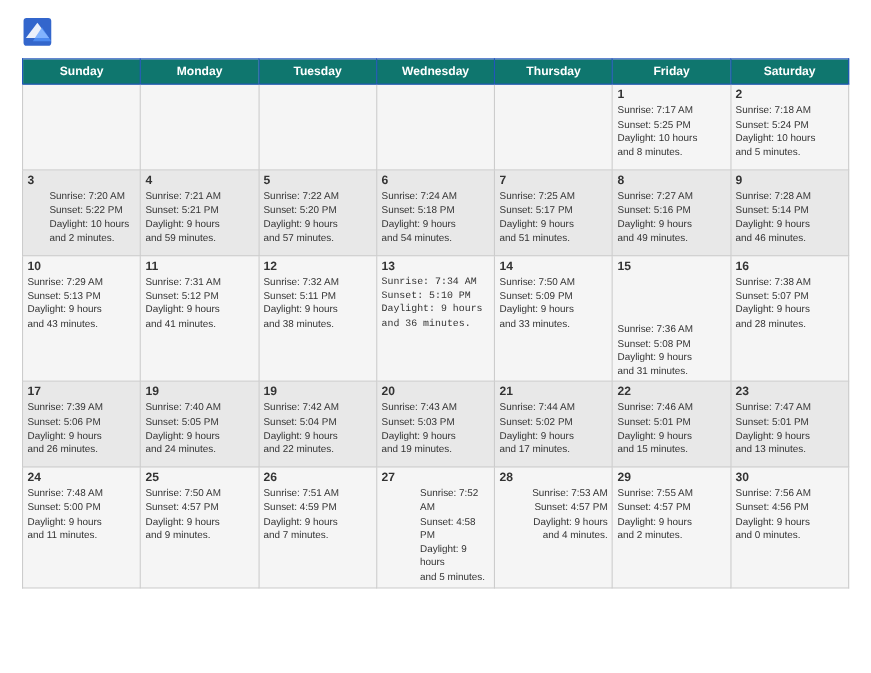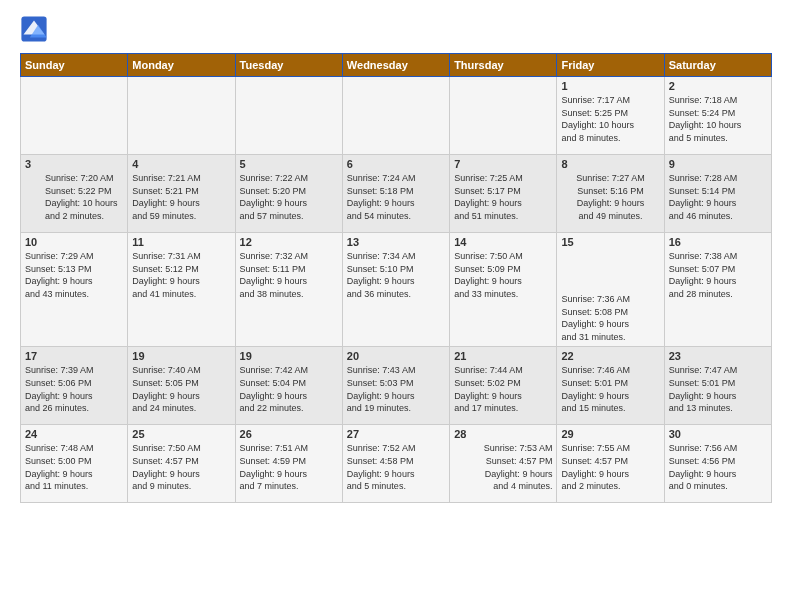--- a/index.html
+++ b/index.html
@@ -48,26 +48,26 @@
     .location {
       font-size: 14px;
       color: #555;
     }
     table {
       width: 100%;
       border-collapse: collapse;
       table-layout: fixed;
     }
     thead tr th {
-      background-color: #a16207;
+      background-color: #0f766e;
       color: #fff;
       font-size: 11px;
       font-weight: bold;
       padding: 5px 4px;
-      text-align: left;
+      text-align: center;
       border: 1px solid #2255bb;
     }
     tbody tr td {
       vertical-align: top;
       border: 1px solid #ccc;
       padding: 3px 4px;
       font-size: 9.5px;
       color: #333;
       height: 78px;
     }
@@ -180,21 +180,21 @@
           </td>
           <td>
             <span class="day-number">7</span>
             <div class="day-info" style="white-space: pre-line;">Sunrise: 7:25 AM
 Sunset: 5:17 PM
 Daylight: 9 hours
 and 51 minutes.</div>
           </td>
           <td>
             <span class="day-number">8</span>
-            <div class="day-info" style="white-space: pre-line; text-align: center;">Sunrise: 7:27 AM
+            <div class="day-info" style="white-space: pre-line;">Sunrise: 7:27 AM
 Sunset: 5:16 PM
 Daylight: 9 hours
 and 49 minutes.</div>
           </td>
           <td>
             <span class="day-number">9</span>
             <div class="day-info" style="white-space: pre-line;">Sunrise: 7:28 AM
 Sunset: 5:14 PM
 Daylight: 9 hours
 and 46 minutes.</div>
@@ -217,21 +217,21 @@
           </td>
           <td>
             <span class="day-number">12</span>
             <div class="day-info" style="white-space: pre-line;">Sunrise: 7:32 AM
 Sunset: 5:11 PM
 Daylight: 9 hours
 and 38 minutes.</div>
           </td>
           <td>
             <span class="day-number">13</span>
-            <div class="day-info" style="white-space: pre-line;">Sunrise: 7:34 AM
+            <div class="day-info" style="white-space: pre-line; font-family: Liberation Mono, monospace;">Sunrise: 7:34 AM
 Sunset: 5:10 PM
 Daylight: 9 hours
 and 36 minutes.</div>
           </td>
           <td>
             <span class="day-number">14</span>
             <div class="day-info" style="white-space: pre-line;">Sunrise: 7:50 AM
 Sunset: 5:09 PM
 Daylight: 9 hours
 and 33 minutes.</div>
@@ -319,21 +319,21 @@
           </td>
           <td>
             <span class="day-number">26</span>
             <div class="day-info" style="white-space: pre-line;">Sunrise: 7:51 AM
 Sunset: 4:59 PM
 Daylight: 9 hours
 and 7 minutes.</div>
           </td>
           <td>
             <span class="day-number">27</span>
-            <div class="day-info" style="white-space: pre-line;">Sunrise: 7:52 AM
+            <div class="day-info" style="white-space: pre-line; margin-left: 35px;">Sunrise: 7:52 AM
 Sunset: 4:58 PM
 Daylight: 9 hours
 and 5 minutes.</div>
           </td>
           <td>
             <span class="day-number">28</span>
             <div class="day-info" style="white-space: pre-line; text-align: right;">Sunrise: 7:53 AM
 Sunset: 4:57 PM
 Daylight: 9 hours
 and 4 minutes.</div>

